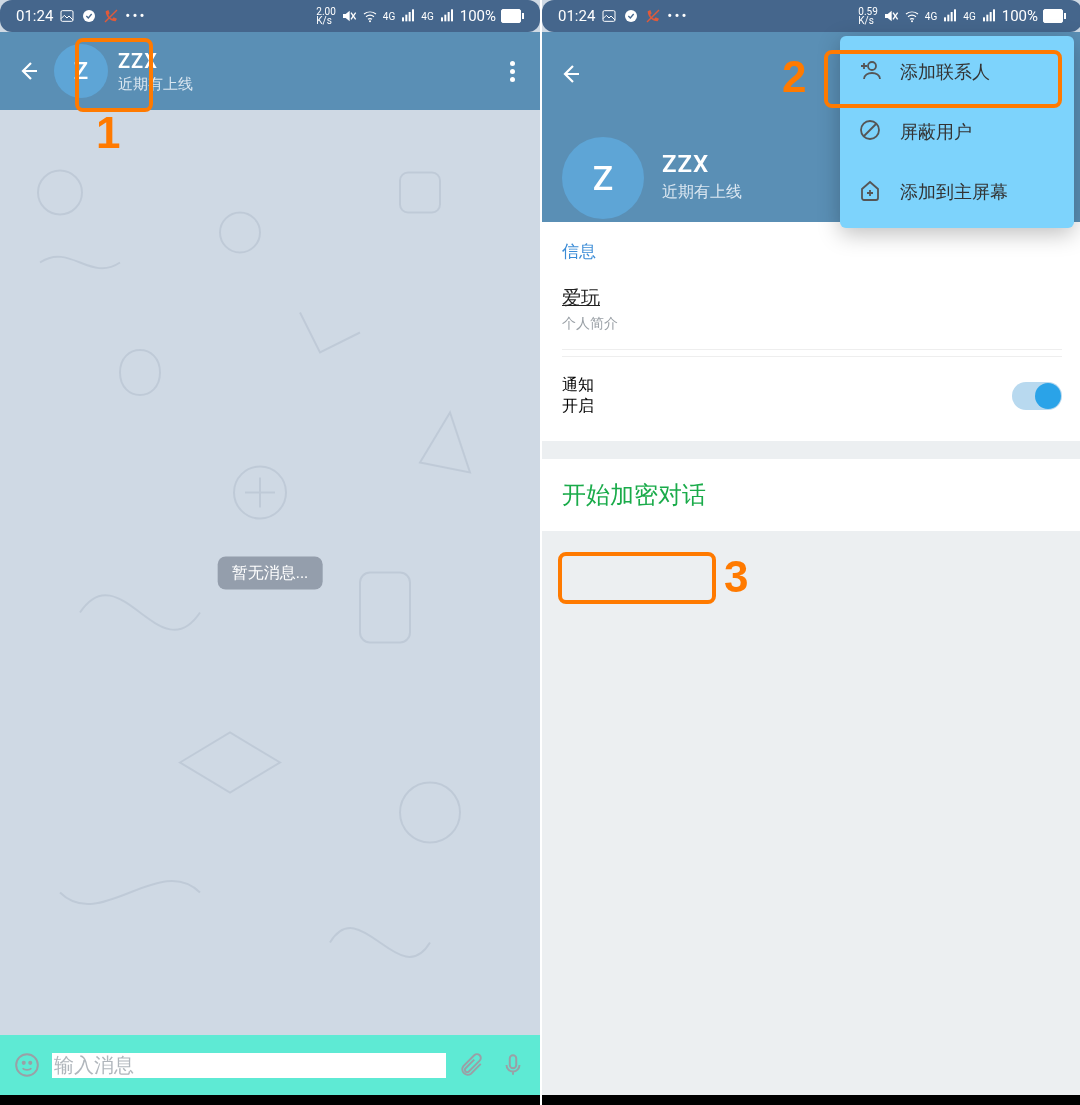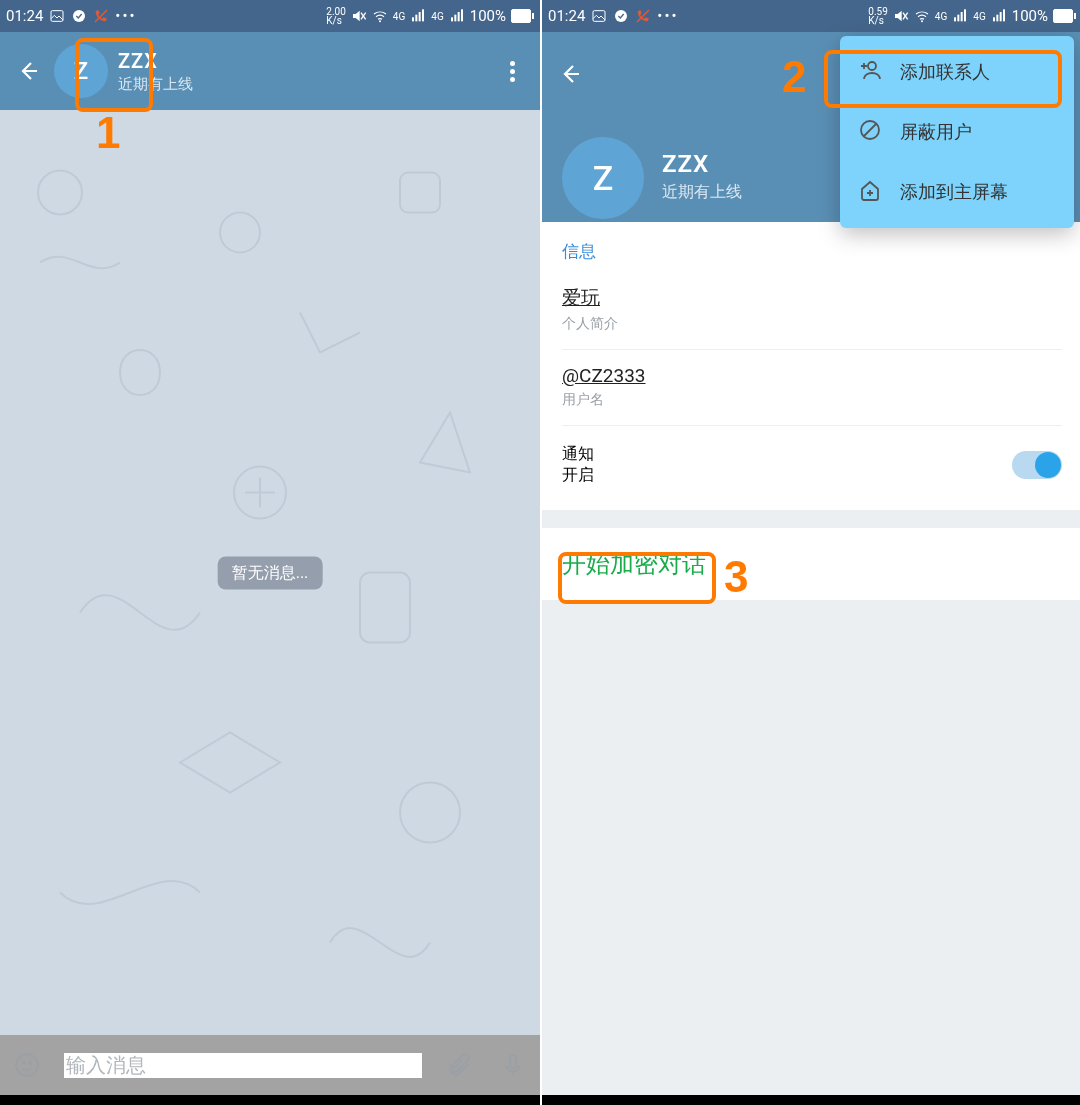--- a/index.html
+++ b/index.html
@@ -1,21 +1,21 @@
 <!DOCTYPE html>
 <html><head>
 <meta charset="utf-8">
 <style>
 html,body{margin:0;padding:0;font-family:-apple-system,Roboto,"Helvetica Neue",Arial,"PingFang SC","Hiragino Sans GB","Microsoft YaHei",sans-serif;}
 .stage{width:1080px;height:1105px;position:relative;background:#000;}
 .phone{position:absolute;top:0;width:540px;height:1105px;background:#cfd9e4;overflow:hidden;}
 .phone.left{left:0;}
 .phone.right{left:540px;border-left:2px solid #fff;}
 .phone.right .body-area{background:#eceff1;}
-.statusbar{height:32px;background:#45668c;display:flex;align-items:center;color:#fff;font-size:15px;padding:0 6px;justify-content:space-between;}
+.statusbar{height:32px;background:#45668c;display:flex;align-items:center;color:#fff;font-size:15px;padding:0 16px;justify-content:space-between;border-radius:12px;}
 .sb-left{display:flex;align-items:center;gap:6px;}
 .sb-right{display:flex;align-items:center;gap:5px;}
 .sb-ico{width:16px;height:16px;display:inline-flex;align-items:center;justify-content:center;}
 .sb-ico svg{width:16px;height:16px;fill:#fff;}
 .dots3{letter-spacing:2px;}
 .ks{font-size:10px;line-height:9px;text-align:left;}
 
 .appbar{height:78px;background:#5A8FB5;display:flex;align-items:center;color:#fff;padding:0 8px;}
 .back-btn{width:40px;height:40px;display:flex;align-items:center;justify-content:center;}
 .back-btn svg{width:24px;height:24px;stroke:#fff;fill:none;stroke-width:2.2;}
@@ -25,21 +25,21 @@
 .chat-title .status{font-size:15px;color:#dbe7f1;margin-top:2px;}
 .more-btn{margin-left:auto;width:40px;height:40px;display:flex;align-items:center;justify-content:center;}
 .vdots{display:flex;flex-direction:column;gap:3px;}
 .vdots span{width:5px;height:5px;background:#fff;border-radius:50%;}
 
 .chat-body{position:absolute;top:110px;bottom:70px;left:0;right:0;background:#cfd9e4;overflow:hidden;}
 .doodle{position:absolute;inset:0;opacity:0.18;}
 .doodle svg{stroke:#7a8aa0;fill:none;stroke-width:2;}
 .no-msg{position:absolute;left:50%;top:50%;transform:translate(-50%,-50%);background:rgba(100,110,125,.55);color:#fff;padding:6px 14px;border-radius:8px;font-size:16px;}
 
-.inputbar{position:absolute;left:0;right:0;bottom:10px;height:60px;background:#a3a3a3;display:flex;align-items:center;padding:0 10px;gap:20px;}
+.inputbar{position:absolute;left:0;right:0;bottom:10px;height:60px;background:#5eead4;display:flex;align-items:center;padding:0 10px;gap:8px;}
 .inputbar .ic{width:34px;height:34px;display:flex;align-items:center;justify-content:center;}
 .inputbar .ic svg{width:26px;height:26px;stroke:#9aa0a6;fill:none;stroke-width:1.8;}
 .msg-input{flex:1;border:none;outline:none;font-size:20px;color:#333;}
 .msg-input::placeholder{color:#b0b6bc;}
 
 .navbar{position:absolute;left:0;right:0;bottom:0;height:10px;background:#000;}
 
 
 .profile-header{background:#5A8FB5;color:#fff;height:190px;position:relative;}
 .profile-header .back-btn{position:absolute;left:8px;top:22px;}
@@ -300,24 +300,20 @@
     </div>
 
     <div class="body-area">
       <div class="card">
         <div class="section-title">信息</div>
         <div class="row">
           <div class="v">爱玩</div>
           <div class="l">个人简介</div>
         </div>
         <div class="divider"></div>
-        <div class="row">
-          <div class="v">@CZ2333</div>
-          <div class="l">用户名</div>
-        </div>
         <div class="divider"></div>
         <div class="notif-row">
           <div>
             <div class="v">通知</div>
             <div class="l">开启</div>
           </div>
           <div class="switch">
               <div class="knob"></div>
             </div>
         </div>

